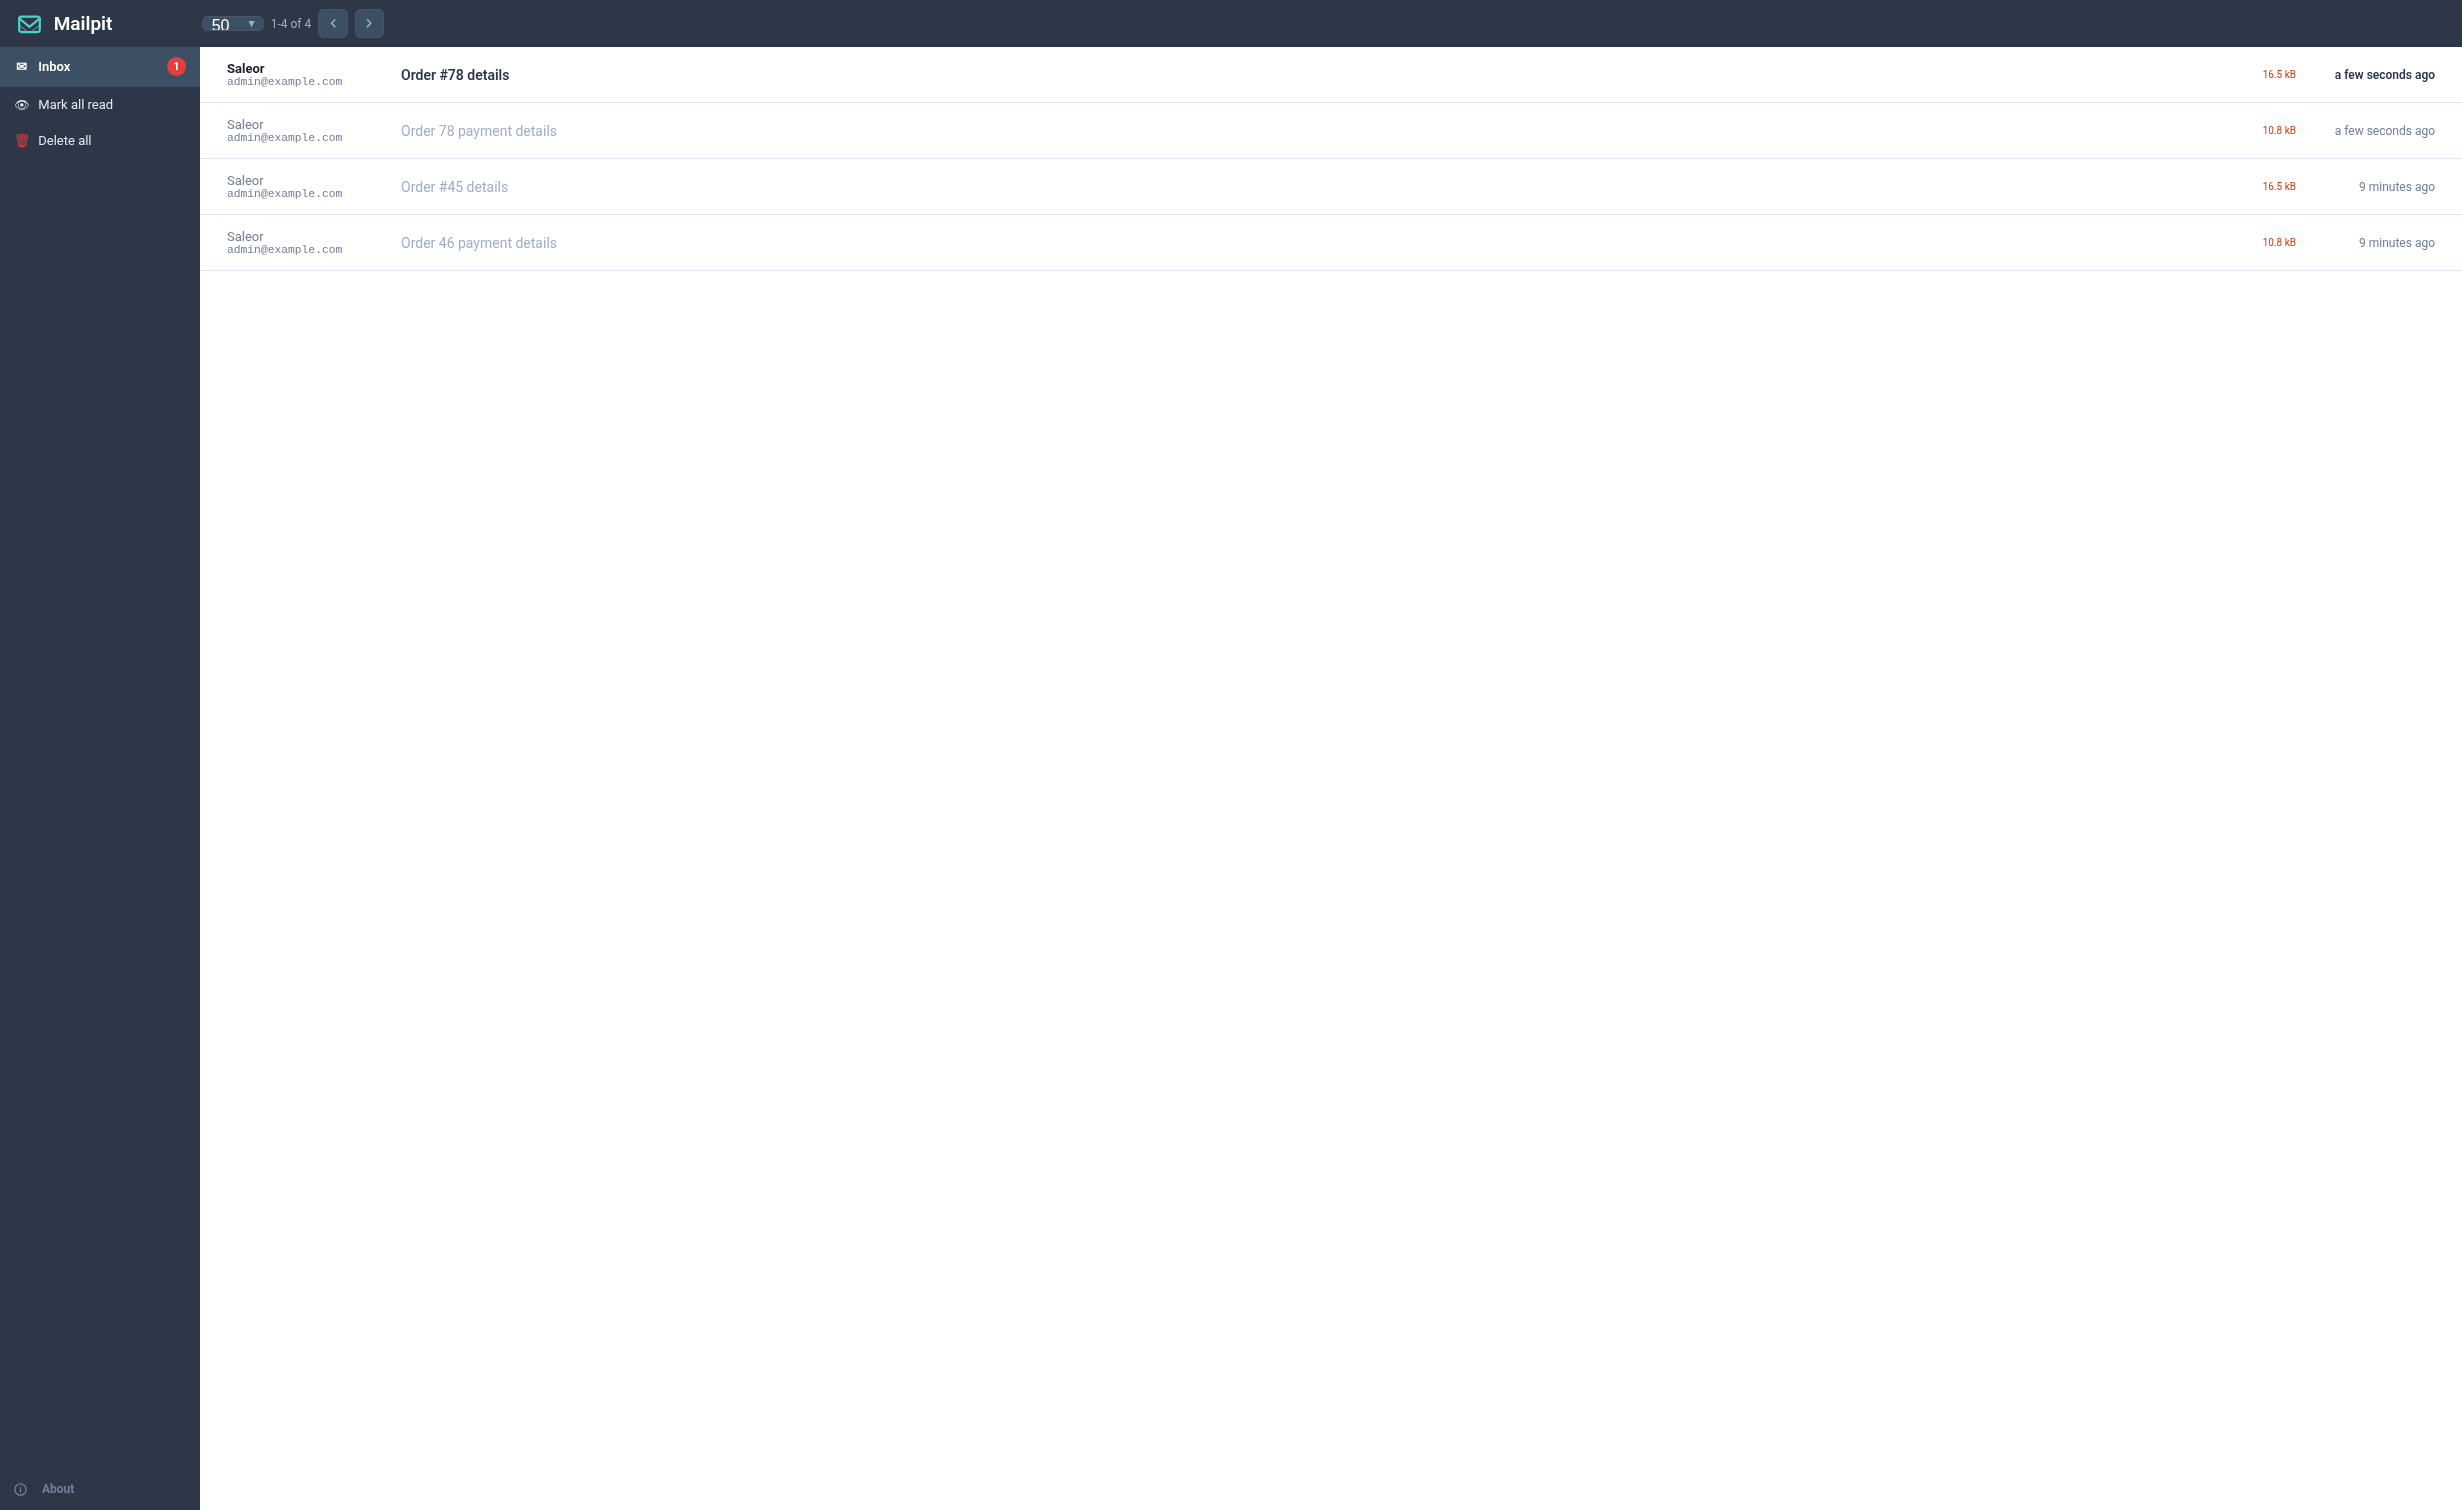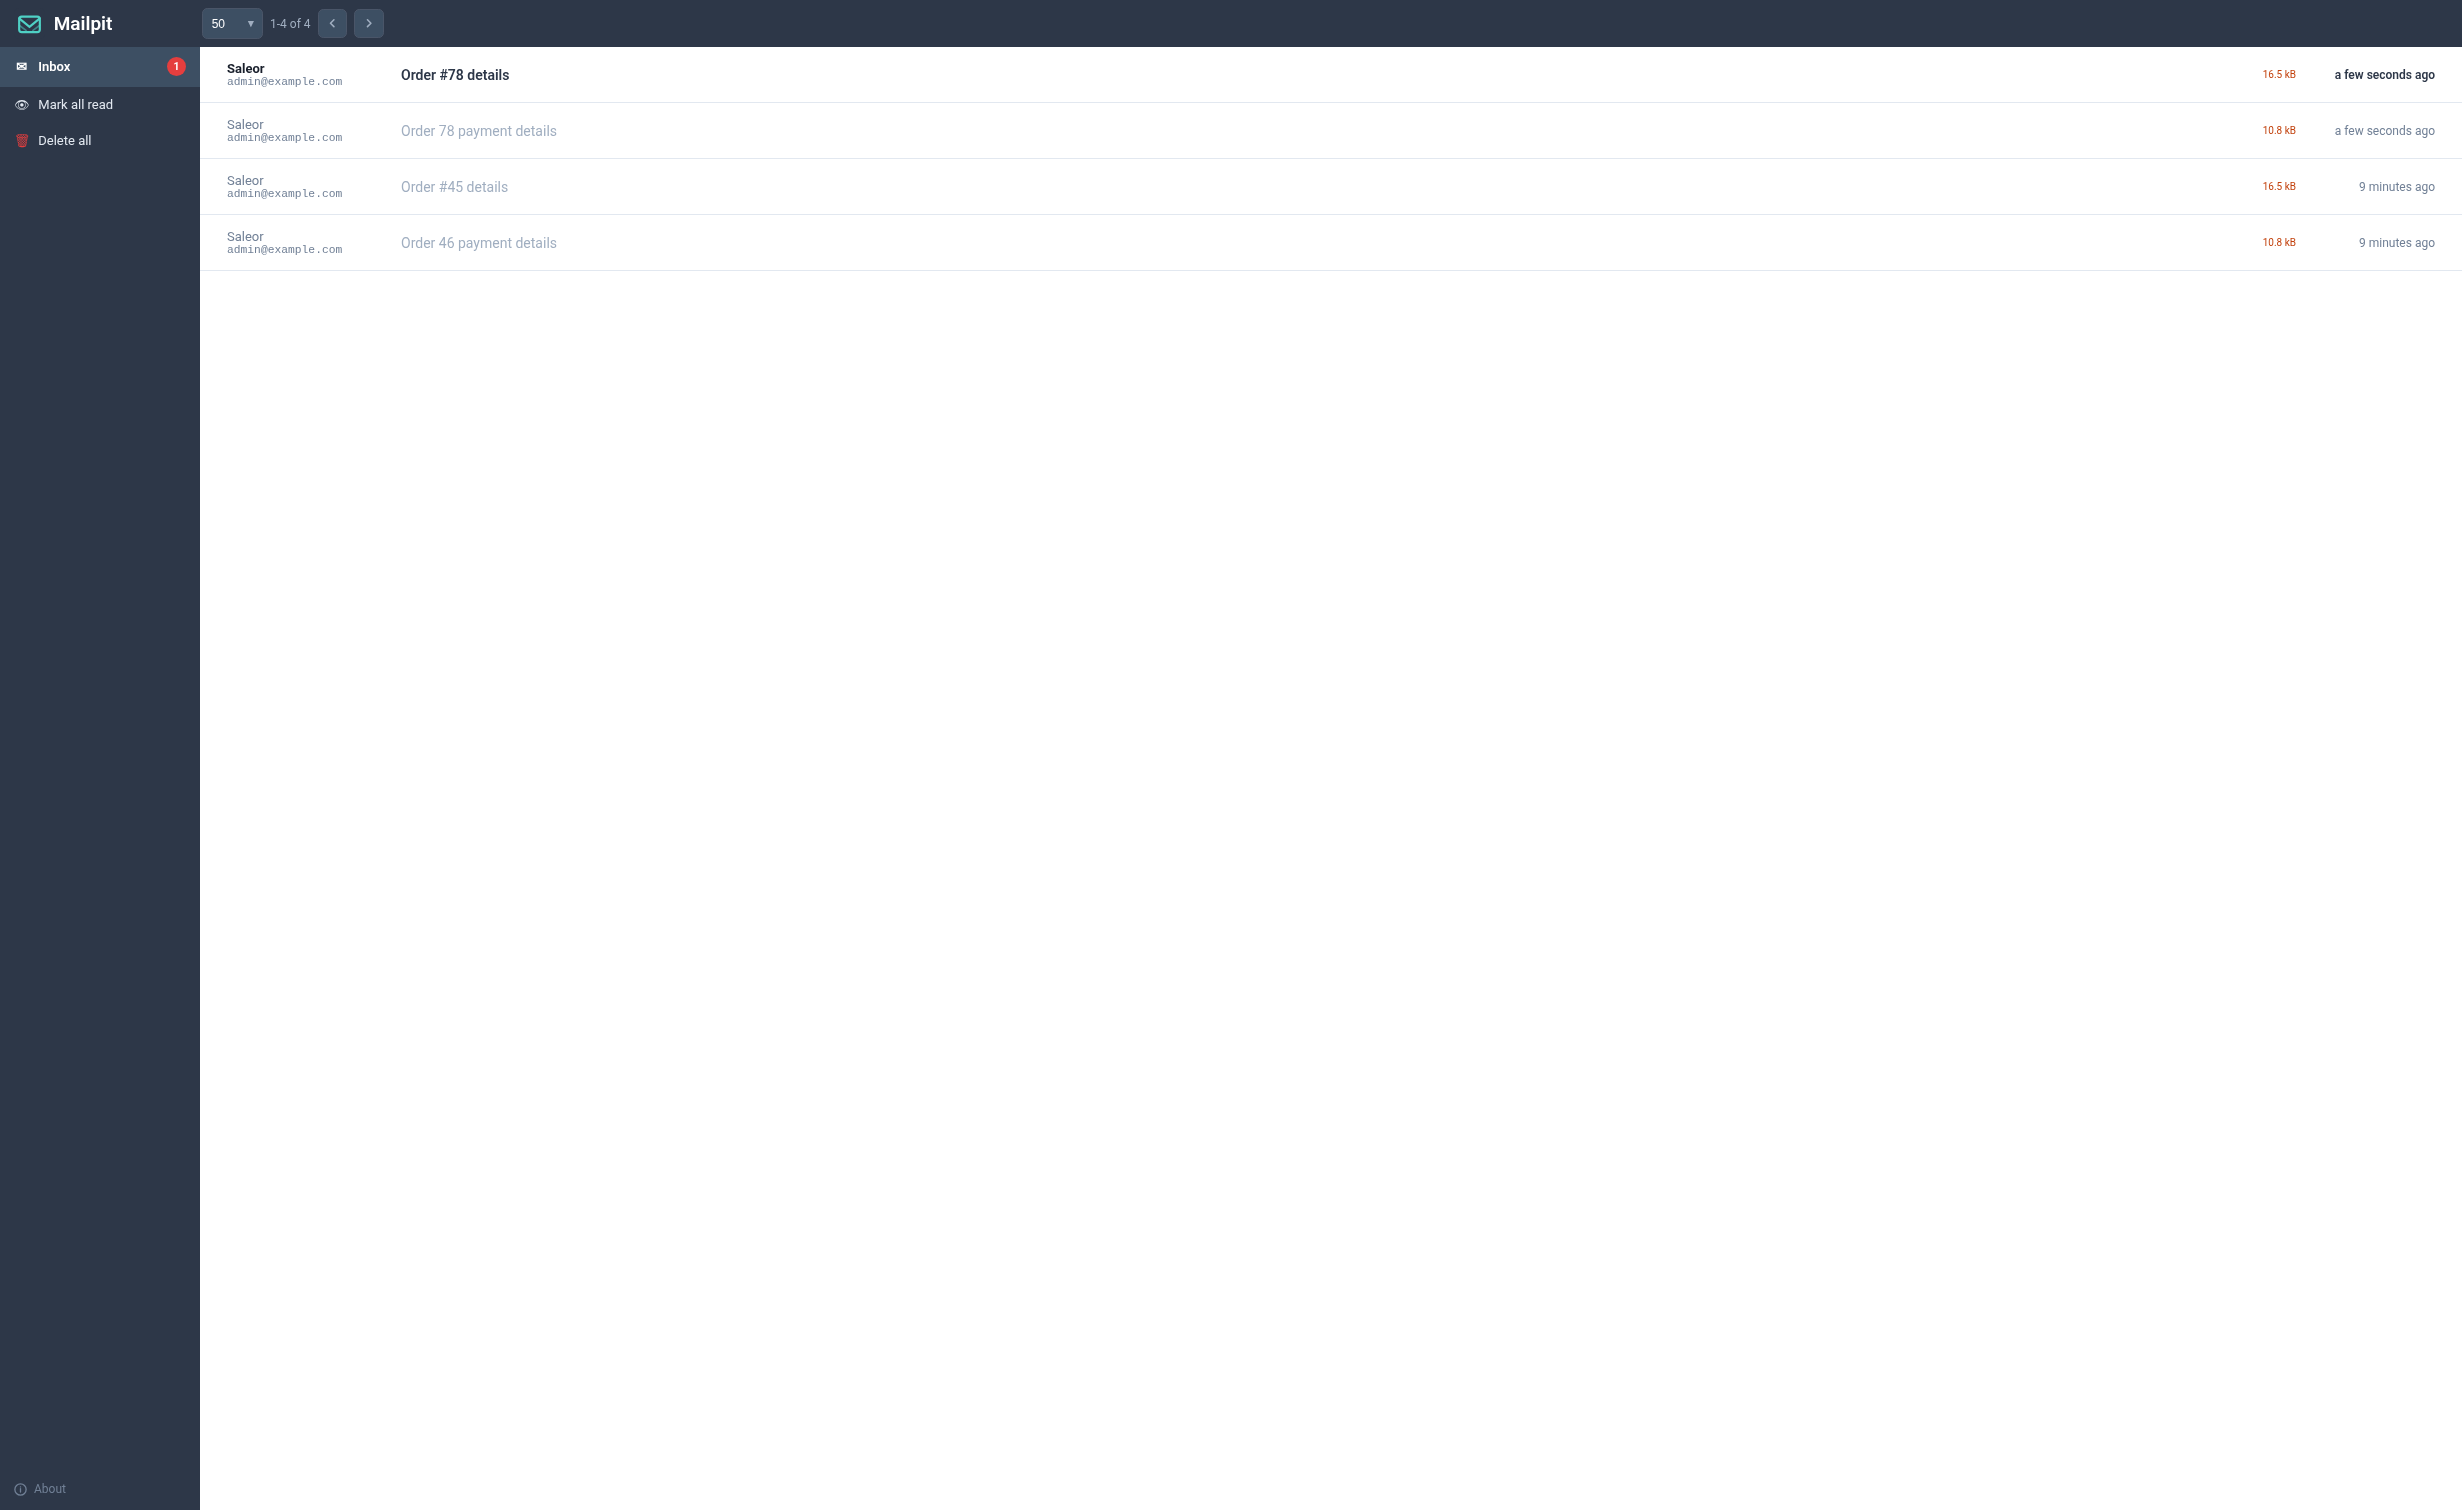--- a/index.html
+++ b/index.html
@@ -59,26 +59,26 @@
       justify-content: center;
       color: #fff;
       font-size: 14px;
     }
     .header-right {
       display: flex;
       align-items: center;
       gap: 7px;
     }
     .per-page-select {
-      height: 31px;
+      height: 15px;
       border: 0.9px solid #4a5568;
       border-radius: 5.2px;
       background: #3d4f63;
       color: #fff;
-      font-size: 12px;
+      font-size: 16px;
       padding: 0 24px 0 8.7px;
       appearance: none;
       cursor: pointer;
       min-width: 61px;
     }
     .select-wrapper {
       position: relative;
       display: flex;
       align-items: center;
     }
@@ -156,24 +156,25 @@
       width: 15.6px;
       text-align: center;
     }
     .sidebar-footer {
       margin-top: auto;
       padding: 14px;
     }
     .about-link {
       display: flex;
       align-items: center;
-      gap: 7px;
+      gap: 15px;
       color: #718096;
       font-size: 12px;
       cursor: pointer;
+      font-weight: bold;
     }
 
     
     .email-list {
       flex: 1;
       overflow-y: auto;
       background: #fff;
     }
     .email-row {
       display: flex;

